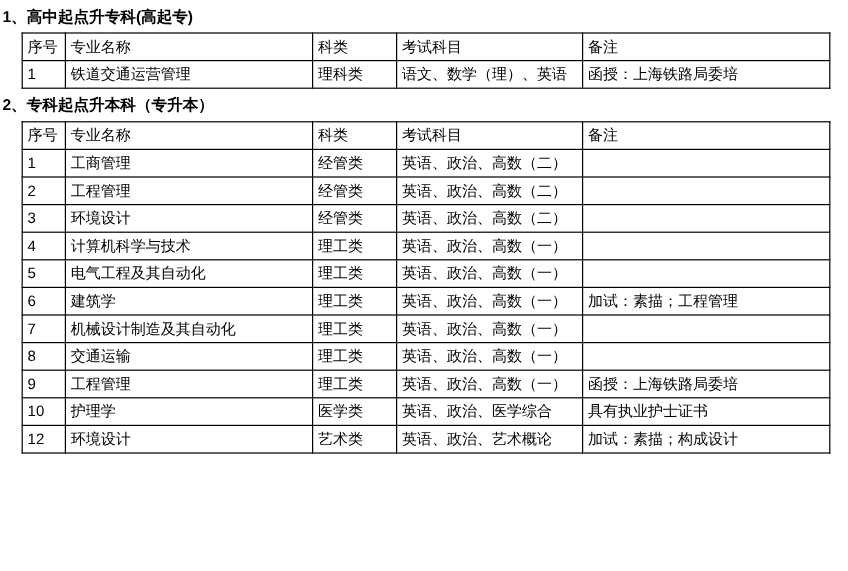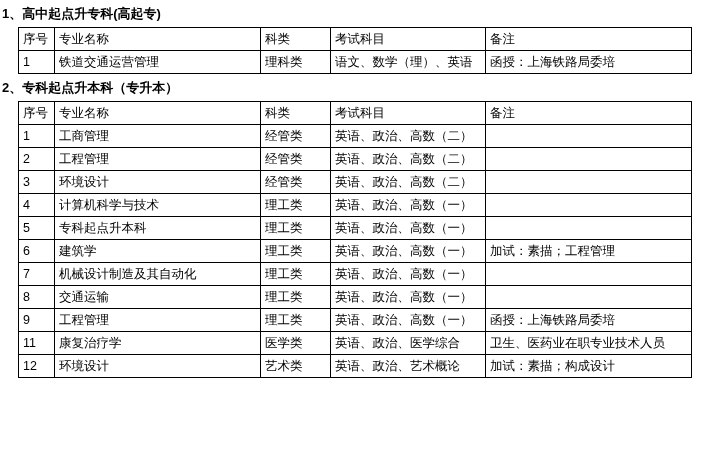--- a/index.html
+++ b/index.html
@@ -127,21 +127,21 @@
       </tr>
       <tr>
         <td>4</td>
         <td>计算机科学与技术</td>
         <td>理工类</td>
         <td>英语、政治、高数（一）</td>
         <td></td>
       </tr>
       <tr>
         <td>5</td>
-        <td>专科起点升本科</td>
+        <td>电气工程及其自动化</td>
         <td>理工类</td>
         <td>英语、政治、高数（一）</td>
         <td></td>
       </tr>
       <tr>
         <td>6</td>
         <td>建筑学</td>
         <td>理工类</td>
         <td>英语、政治、高数（一）</td>
         <td>加试：素描；工程管理</td>
@@ -161,25 +161,25 @@
         <td></td>
       </tr>
       <tr>
         <td>9</td>
         <td>工程管理</td>
         <td>理工类</td>
         <td>英语、政治、高数（一）</td>
         <td>函授：上海铁路局委培</td>
       </tr>
       <tr>
-        <td>11</td>
-        <td>康复治疗学</td>
+        <td>10</td>
+        <td>护理学</td>
         <td>医学类</td>
         <td>英语、政治、医学综合</td>
-        <td class="wrapcell">卫生、医药业在职专业技术人员</td>
+        <td>具有执业护士证书</td>
       </tr>
       <tr>
         <td>12</td>
         <td>环境设计</td>
         <td>艺术类</td>
         <td>英语、政治、艺术概论</td>
         <td>加试：素描；构成设计</td>
       </tr>
     </tbody>
   </table>

